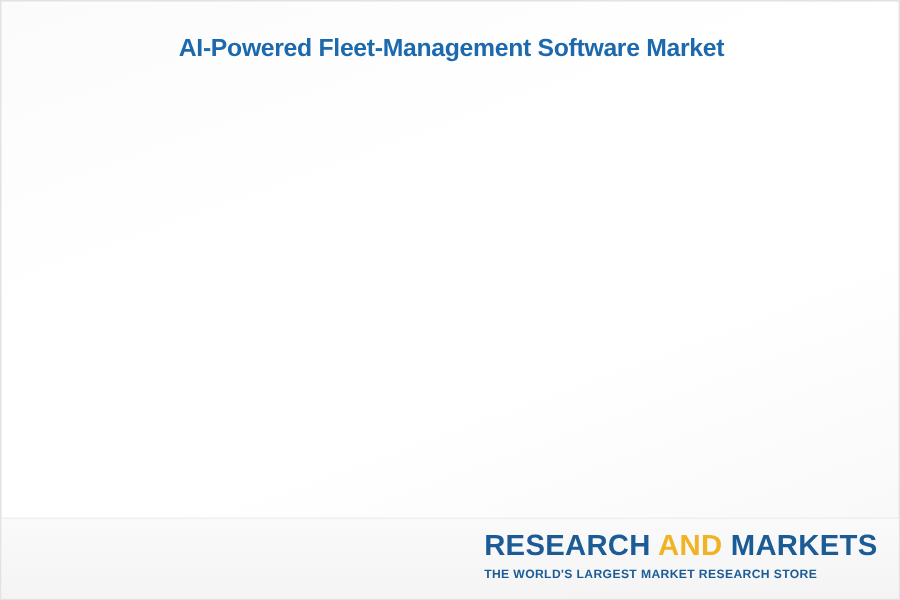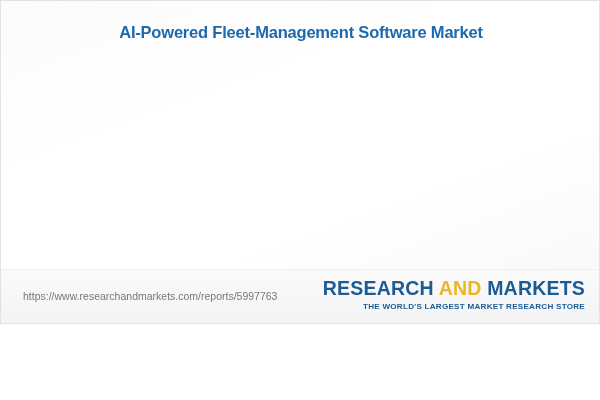--- a/index.html
+++ b/index.html
@@ -7,21 +7,21 @@
     padding: 0;
     background: #ffffff;
   }
   body {
     font-family: "Liberation Sans", sans-serif;
   }
 
   #infographic {
     position: relative;
     width: 600px;
-    height: 324px;
+    height: 400px;
     box-sizing: border-box;
     border: 1px solid #e2e2e2;
     background: linear-gradient(160deg, #fbfbfb 0%, #ffffff 35%, #ffffff 62%, #f7f7f7 100%);
     overflow: hidden;
     padding-left: 46px;
   }
 
   
   .header {
     position: absolute;
@@ -77,21 +77,21 @@
     left: 22px;
     top: 20px;
     font-size: 10.5px;
     color: #777777;
     white-space: nowrap;
   }
   .brand {
     position: absolute;
     right: 16px;
     top: 9px;
-    text-align: right;
+    text-align: left;
     line-height: 1;
   }
   .brand-name {
     font-size: 19.5px;
     font-weight: bold;
     letter-spacing: 0.2px;
     white-space: nowrap;
     color: #1b5b96;
   }
   .brand-name .and { color: #f0b323; }
@@ -123,20 +123,19 @@
 
     <div class="bar-group g1">
       
       
       
     </div>
 
   </div>
 
   <div class="footer">
-    <div class="source-url">https://www.researchandmarkets.com/reports/5997763</div>
     <div class="brand">
       <div class="brand-name"><span>RESEARCH </span><span class="and">AND</span><span> MARKETS</span></div>
       <div class="brand-tag">THE WORLD'S LARGEST MARKET RESEARCH STORE</div>
     </div>
   </div>
 
 </div>
 
 </body></html>

